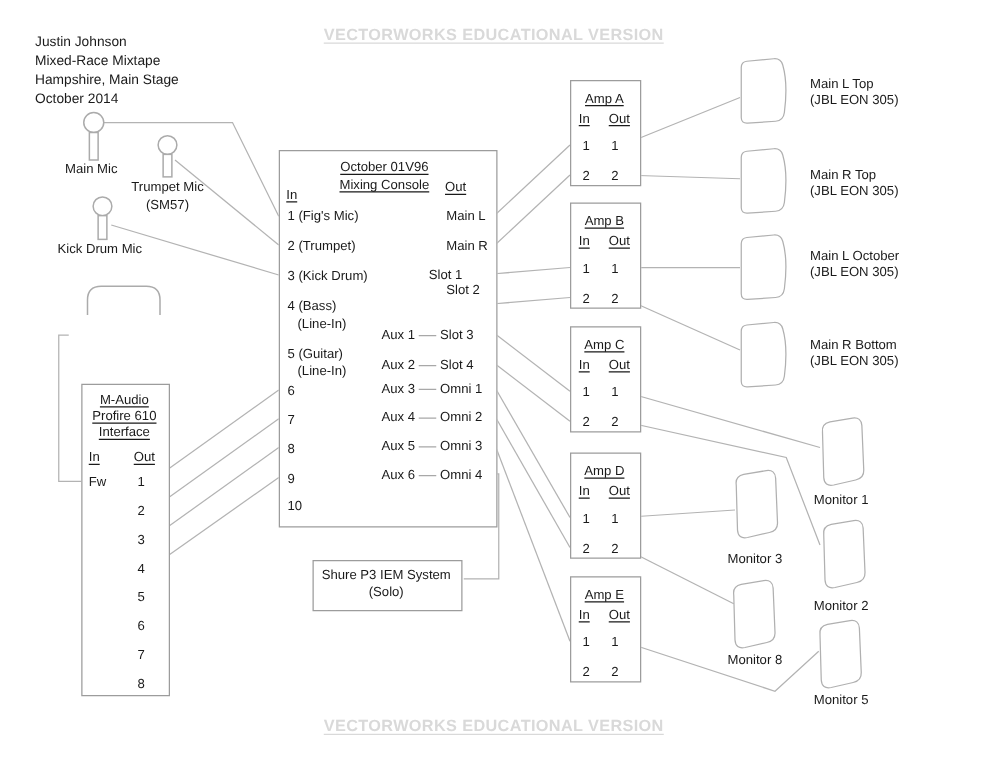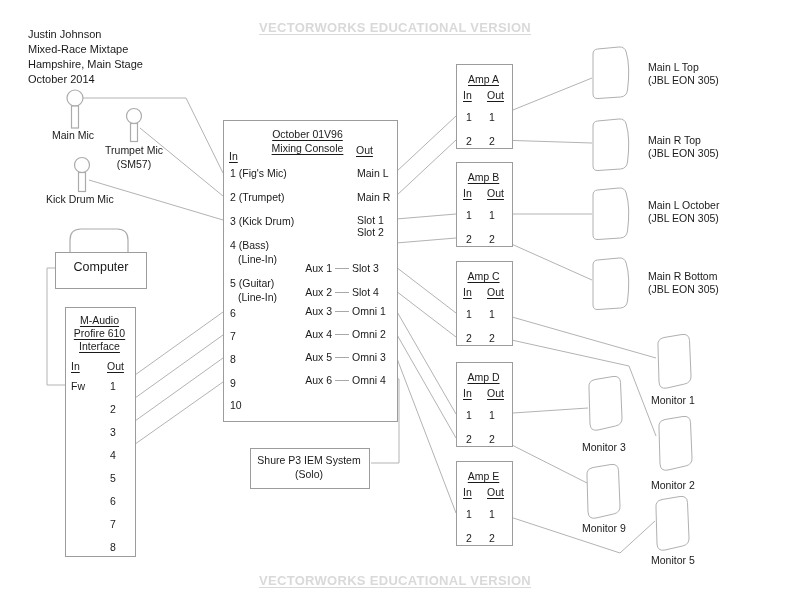--- a/index.html
+++ b/index.html
@@ -95,23 +95,20 @@
   <div class="t hdr" style="left:28px;top:27px">Justin Johnson</div>
   <div class="t hdr" style="left:28px;top:42px">Mixed-Race Mixtape</div>
   <div class="t hdr" style="left:28px;top:57px">Hampshire, Main Stage</div>
   <div class="t hdr" style="left:28px;top:72px">October 2014</div>
 
   <div class="t" style="left:52px;top:129px">Main Mic</div>
   <div class="t c" style="left:101px;top:144px;width:66px">Trumpet Mic</div>
   <div class="t c" style="left:101px;top:158px;width:66px">(SM57)</div>
   <div class="t" style="left:46px;top:193px">Kick Drum Mic</div>
 
-  <div class="box" style="left:55px;top:252px;width:90px;height:35px">
-    <div class="t c comp" style="left:0;top:8px;width:90px;position:absolute">Computer</div>
-  </div>
 
   <div class="box" style="left:65px;top:307px;width:69px;height:248px"></div>
   <div class="t c u" style="left:65px;top:314px;width:69px">M-Audio</div>
   <div class="t c u" style="left:65px;top:327px;width:69px">Profire 610</div>
   <div class="t c u" style="left:65px;top:340px;width:69px">Interface</div>
   <div class="t u" style="left:71px;top:360px">In</div>
   <div class="t u" style="left:107px;top:360px">Out</div>
   <div class="t" style="left:71px;top:380px">Fw</div>
   <div class="t" style="left:110px;top:380px">1</div>
   <div class="t" style="left:110px;top:403px">2</div>
@@ -136,21 +133,21 @@
   <div class="t" style="left:230px;top:277px">5 (Guitar)</div>
   <div class="t" style="left:238px;top:291px">(Line-In)</div>
   <div class="t" style="left:230px;top:307px">6</div>
   <div class="t" style="left:230px;top:330px">7</div>
   <div class="t" style="left:230px;top:353px">8</div>
   <div class="t" style="left:230px;top:377px">9</div>
   <div class="t" style="left:230px;top:399px">10</div>
 
   <div class="t" style="left:357px;top:167px">Main L</div>
   <div class="t" style="left:357px;top:191px">Main R</div>
-  <div class="t" style="left:357px;top:214px">Slot 1</div>
+  <div class="t" style="left:343px;top:214px">Slot 1</div>
   <div class="t" style="left:357px;top:226px">Slot 2</div>
 
   <div class="t r" style="left:297px;top:262px;width:35px">Aux 1</div>
   <div class="dash" style="left:335px;top:268px;width:14px"></div>
   <div class="t" style="left:352px;top:262px">Slot 3</div>
 
   <div class="t r" style="left:297px;top:286px;width:35px">Aux 2</div>
   <div class="dash" style="left:335px;top:292px;width:14px"></div>
   <div class="t" style="left:352px;top:286px">Slot 4</div>
 
@@ -224,16 +221,16 @@
   <div class="t" style="left:648px;top:134px">Main R Top</div>
   <div class="t" style="left:648px;top:147px">(JBL EON 305)</div>
   <div class="t" style="left:648px;top:199px">Main L October</div>
   <div class="t" style="left:648px;top:212px">(JBL EON 305)</div>
   <div class="t" style="left:648px;top:270px">Main R Bottom</div>
   <div class="t" style="left:648px;top:283px">(JBL EON 305)</div>
 
   <div class="t" style="left:651px;top:394px">Monitor 1</div>
   <div class="t" style="left:651px;top:479px">Monitor 2</div>
   <div class="t" style="left:582px;top:441px">Monitor 3</div>
-  <div class="t" style="left:582px;top:522px">Monitor 9</div>
+  <div class="t" style="left:582px;top:522px">Monitor 8</div>
   <div class="t" style="left:651px;top:554px">Monitor 5</div>
 
 </div>
 
 </body></html>

